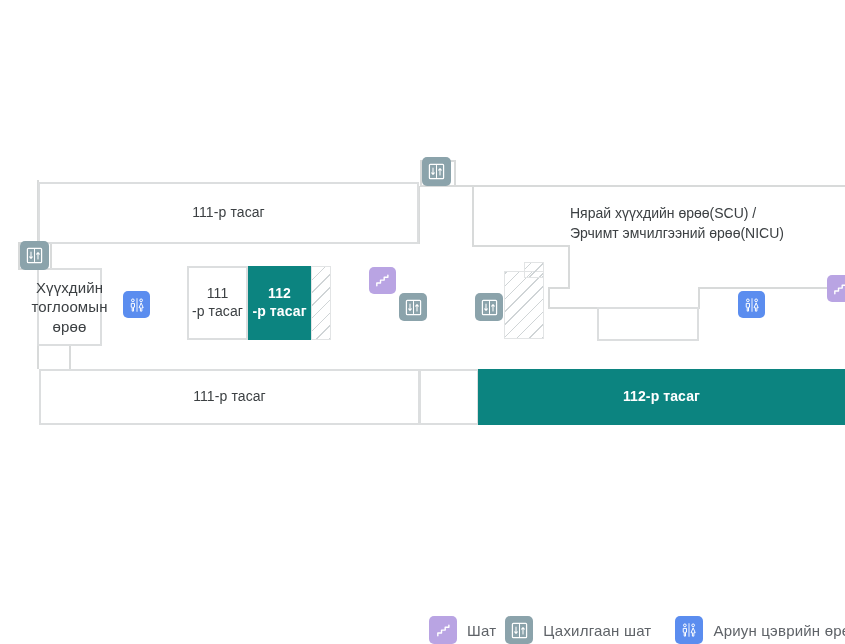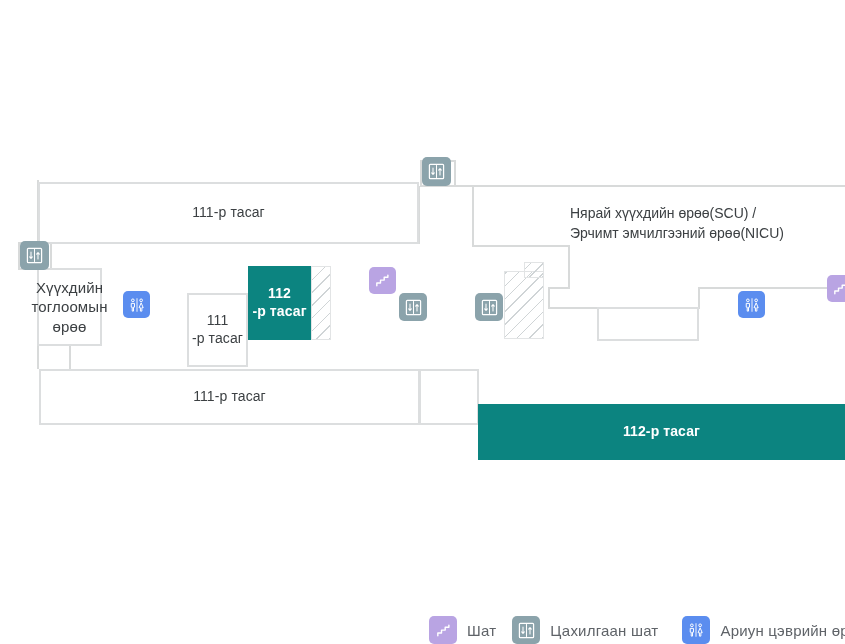--- a/index.html
+++ b/index.html
@@ -159,39 +159,39 @@
   <div class="room plain" style="left:38px; top:182px; width:381px; height:62px;">
     <span>111-р тасаг</span>
   </div>
 
   <div class="room plain" style="left:37px; top:268px; width:65px; height:78px; font-size:15px; white-space:pre-line;">
     <span>Хүүхдийн
 тоглоомын
 өрөө</span>
   </div>
 
-  <div class="room plain" style="left:187px; top:266px; width:61px; height:74px; white-space:pre-line;margin-top:27px;">
+  <div class="room plain" style="left:187px; top:266px; width:61px; height:74px; white-space:pre-line;">
     <span>111
 -р тасаг</span>
   </div>
 
   <div class="room teal" style="left:248px; top:266px; width:63px; height:74px; white-space:pre-line;">
     <span>112
 -р тасаг</span>
   </div>
 
   <div class="room plain" style="left:39px; top:369px; width:381px; height:56px;">
     <span>111-р тасаг</span>
   </div>
 
   <div class="room plain" style="left:419px; top:369px; width:60px; height:56px;">
     <span></span>
   </div>
 
-  <div class="room teal" style="left:478px; top:369px; width:367px; height:56px;margin-top:35px;">
+  <div class="room teal" style="left:478px; top:369px; width:367px; height:56px;">
     <span>112-р тасаг</span>
   </div>
 
   <div class="room plain" style="left:597px; top:307px; width:102px; height:34px;">
     <span></span>
   </div>
 
   <div style="position:absolute; left:570px; top:203px; width:276px; text-align:left;
               font-size:14px; line-height:1.45; color:#3c4043; white-space:pre-line;">Нярай хүүхдийн өрөө(SCU) /
 Эрчимт эмчилгээний өрөө(NICU)</div>
@@ -270,21 +270,21 @@
 
   <div class="legend-item" style="margin-left:429px;">
     <div class="legend-chip stairs">
       <svg width="17" height="17" viewBox="0 0 18 18" aria-hidden="true">
         <path d="M3 14.5 L3 11.6 L6.9 11.6 L6.9 8.6 L10.8 8.6 L10.8 5.6 L14.7 5.6 L14.7 3.3" fill="none" stroke="#ffffff" stroke-width="1.5" stroke-linejoin="round" stroke-linecap="round"></path>
       </svg>
     </div>
     <span class="legend-label">Шат</span>
   </div>
 
-  <div class="legend-item" style="margin-left:16px;">
+  <div class="legend-item" style="margin-left:9px;">
     <div class="legend-chip elevator">
       <svg width="17" height="17" viewBox="0 0 18 18" aria-hidden="true">
         <rect x="1.5" y="1.5" width="15" height="15" rx="1" fill="none" stroke="#ffffff" stroke-width="1.3"></rect>
         <line x1="9" y1="2.2" x2="9" y2="15.8" stroke="#ffffff" stroke-width="1.1"></line>
         <path d="M5.3 5.4 L5.3 12 M3.9 10.4 L5.3 12.2 L6.7 10.4" fill="none" stroke="#ffffff" stroke-width="1.1" stroke-linecap="round" stroke-linejoin="round"></path>
         <path d="M12.7 12.6 L12.7 6 M11.3 7.6 L12.7 5.8 L14.1 7.6" fill="none" stroke="#ffffff" stroke-width="1.1" stroke-linecap="round" stroke-linejoin="round"></path>
       </svg>
     </div>
     <span class="legend-label">Цахилгаан шат</span>
   </div>

